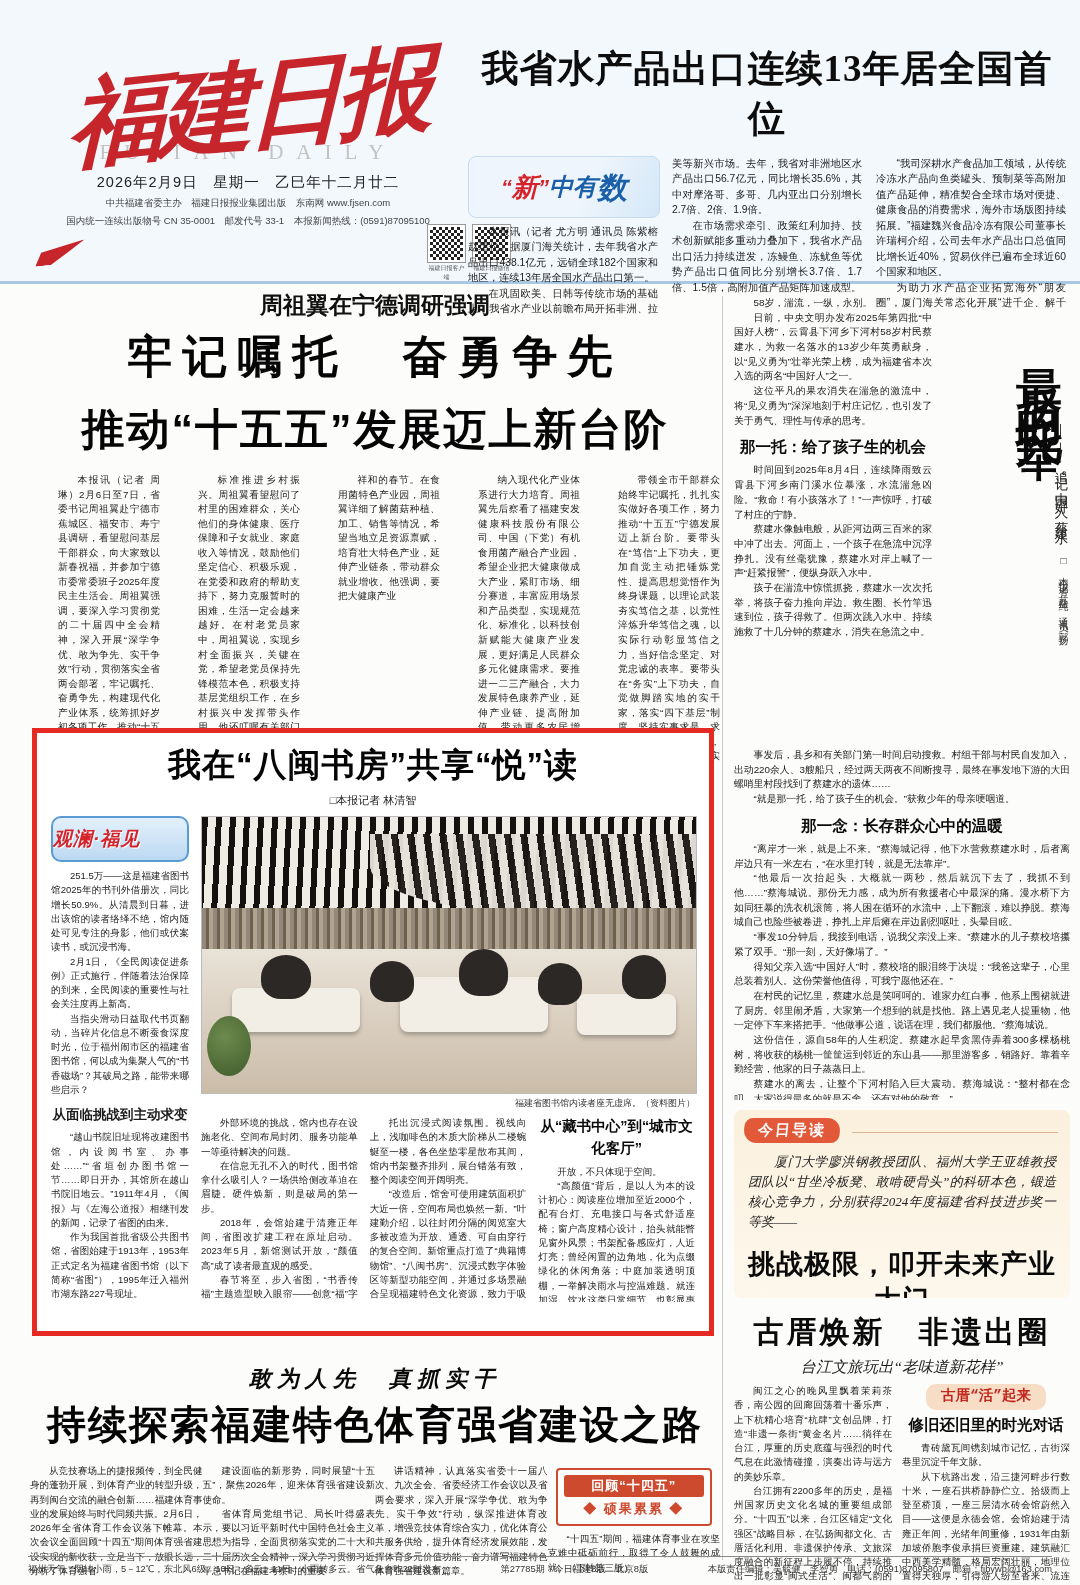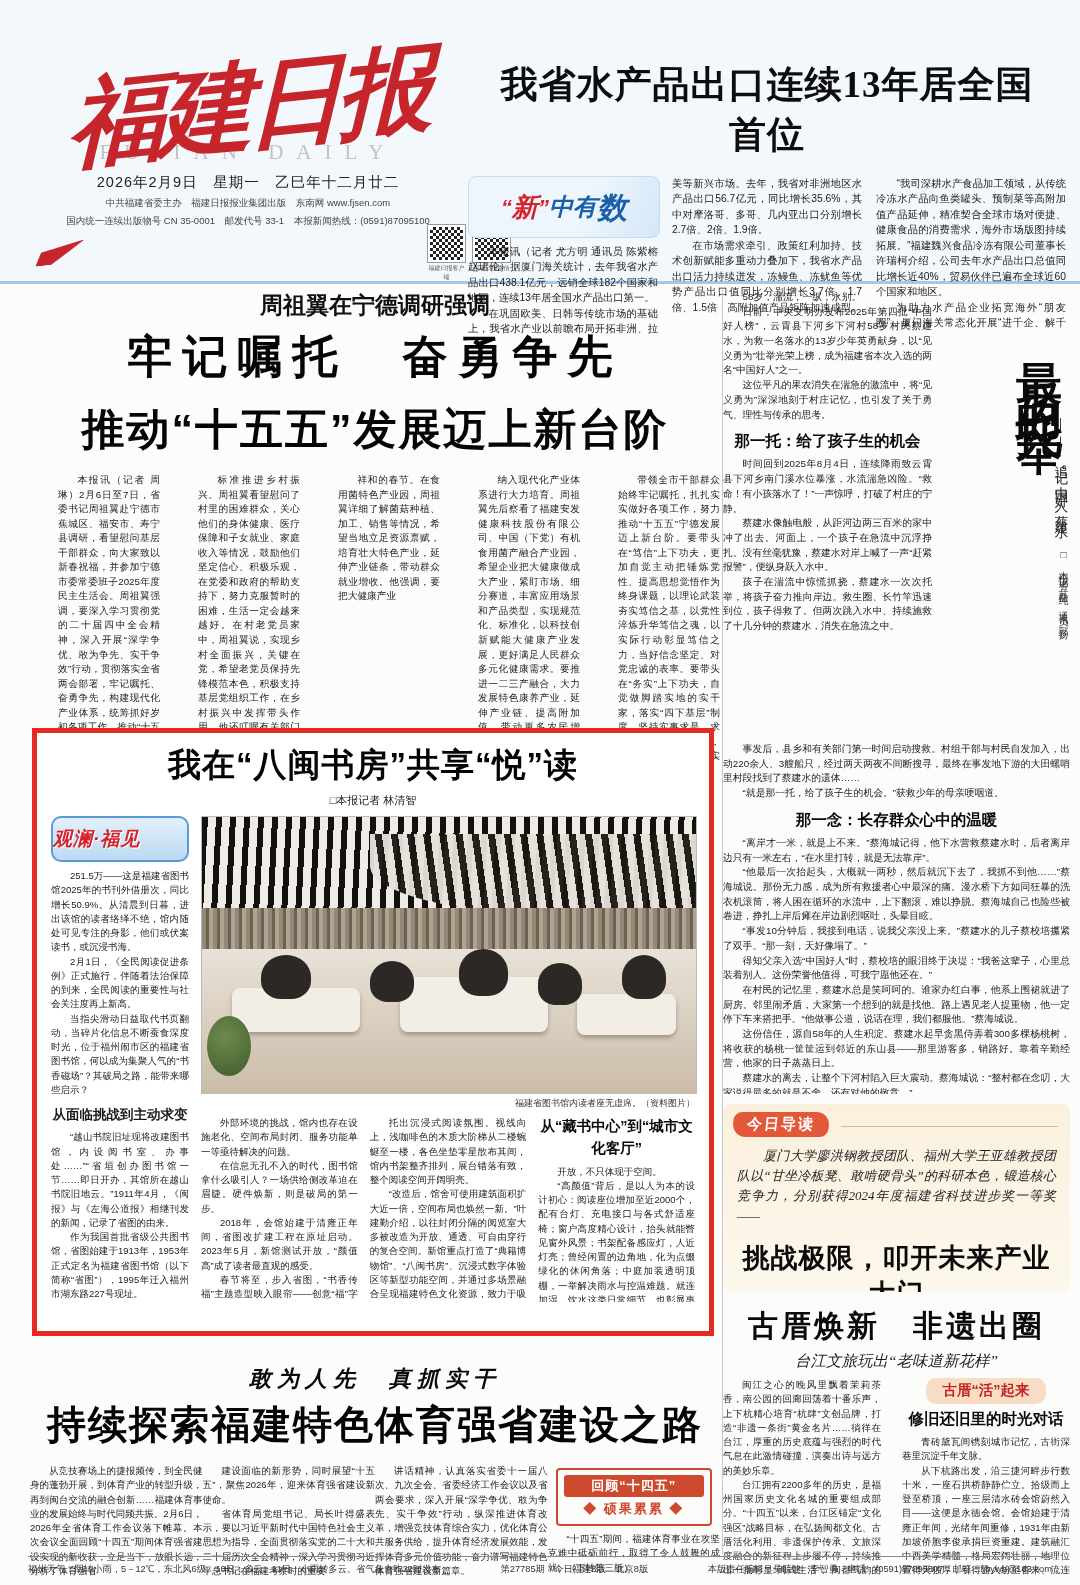--- a/index.html
+++ b/index.html
@@ -17,43 +17,43 @@
   .mast-date{display:block;text-align:center;font-size:14.5px;color:#222;margin-top:8px;letter-spacing:1px;}
   .mast-info{display:block;text-align:center;font-size:9.5px;color:#444;margin-top:5px;}
   .mast-stroke{position:absolute;left:-2px;top:212px;width:52px;height:22px;background:#c6262b;
           clip-path:polygon(0 100%,14% 40%,100% 0,64% 52%,30% 100%);transform:rotate(-6deg);}
   .qr-wrap{position:absolute;left:428px;top:225px;display:flex;gap:8px;}
   .qr{width:33px;height:33px;background:
       repeating-conic-gradient(#222 0 25%,#fff 0 50%) 0 0/6px 6px;border:2px solid #fff;outline:1px solid #999;}
   .qr-label{font-size:6px;color:#555;text-align:center;margin-top:2px;width:37px;}
   
   .top-art{position:absolute;left:468px;top:44px;width:598px;}
-  .top-art h1{margin:16px;font-family:"Liberation Serif",serif;font-size:37px;font-weight:bold;
+  .top-art h1{margin:0;font-family:"Liberation Serif",serif;font-size:37px;font-weight:bold;
       color:#0d0d0d;text-align:center;letter-spacing:1px;}
   .top-cols{margin-top:12px;column-count:3;column-gap:14px;font-size:10.3px;height:165px;overflow:hidden;}
   .xin-logo{width:100%;height:60px;border-radius:8px;margin-bottom:6px;
       background:linear-gradient(115deg,#eef5fc 60%,#d4e7f7);border:1px solid #c4dcf0;
       display:flex;align-items:center;justify-content:center;font-weight:bold;font-style:italic;}
   .xin-q{color:#d4232b;font-size:22px;}
   .xin-c1{color:#d4232b;font-size:26px;}
   .xin-mid{color:#1a5fa8;font-size:24px;}
   .xin-last{color:#1a5fa8;font-size:30px;}
   
   .txt p{margin:0;text-indent:2em;text-align:justify;}
   .txt{line-height:1.5;color:#1b1b1b;}
   
   .center-art{position:absolute;left:30px;top:290px;width:690px;}
   .center-kicker{margin:0;text-align:center;font-size:23px;font-weight:bold;color:#101010;}
   .center-h1{margin:6px 0 0;text-align:center;font-size:45px;font-weight:bold;color:#050505;letter-spacing:10px;}
   .center-h2{margin:14px 0 0;text-align:center;font-size:43px;font-weight:bold;color:#050505;letter-spacing:2px;}
   .center-cols{display:flex;gap:10px;margin-top:14px;height:306px;overflow:hidden;}
   .center-cols .txt{flex:1;font-size:9.7px;overflow:hidden;margin-left:28px;}
   
-  .rail{position:absolute;left:722px;top:290px;width:348px;height:1264px;
-        border-left:1px solid #c9c9c9;box-sizing:border-box;}
+  .rail{position:absolute;left:722px;top:296px;width:348px;height:1264px;
+        border-left:1px solid #c9c9c9;padding-left:11px;box-sizing:border-box;}
   .hero-top{display:flex;height:452px;overflow:hidden;}
   .hero-text{flex:1;font-size:9.8px;overflow:hidden;}
   .hero-vert{width:138px;writing-mode:vertical-rl;display:flex;padding-top:36px;box-sizing:border-box;}
   .hero-vt{font-family:"Liberation Serif",serif;font-size:46px;font-weight:bold;color:#0a0a0a;
         letter-spacing:16px;margin-left:10px;}
   .hero-vs{font-size:13.5px;color:#222;letter-spacing:5px;margin-left:14px;margin-top:12px;}
   .hero-vb{font-size:10px;color:#333;letter-spacing:3px;margin-top:30px;}
   .sec-head{margin:7px 0 5px;text-align:center;font-size:15.5px;font-weight:bold;color:#0a0a0a;}
   .hero-cont{font-size:9.8px;height:352px;overflow:hidden;}
   
@@ -64,26 +64,26 @@
   .guide-line{position:absolute;left:118px;right:12px;top:22px;height:1px;background:#d9b693;}
   .guide-intro{margin-top:32px;font-family:"Liberation Serif",serif;font-style:italic;font-size:13px;
         line-height:1.55;color:#222;text-align:justify;text-indent:2em;}
   .guide-h{margin:6px 0 0;text-align:center;font-size:27px;font-weight:bold;color:#0a0a0a;letter-spacing:1px;}
   
   .guchuo{margin-top:14px;}
   .guchuo-h{margin:0;text-align:center;font-family:"Liberation Serif",serif;font-size:30px;
         font-weight:bold;color:#0a0a0a;letter-spacing:3px;}
   .guchuo-sub{margin:4px 0 6px;text-align:center;font-family:"Liberation Serif",serif;font-style:italic;
         font-size:15.5px;color:#1d1d1d;}
-  .guchuo-body{display:flex;gap:21px;height:200px;overflow:hidden;}
+  .guchuo-body{display:flex;gap:10px;height:200px;overflow:hidden;}
   .guchuo-body .txt{font-size:9.5px;}
   .gc-left{width:158px;}
   .gc-right{flex:1;}
   .gc-tag{display:block;margin:0 auto 3px;width:120px;text-align:center;background:#f7dcc6;
-        color:#c2271d;font-weight:bold;font-size:14.5px;border-radius:10px;padding:2px 0;}
+        color:#c2271d;font-weight:bold;font-size:14.5px;border-radius:10px;padding:2px 0;font-family:Liberation Mono, monospace;}
   .gc-head{margin:0 0 5px;text-align:center;font-size:15.5px;font-weight:bold;color:#0a0a0a;}
   
   .feature{position:absolute;left:32px;top:728px;width:682px;height:608px;border:5px solid #e42a22;
         background:#fff;box-sizing:border-box;padding:8px 14px;overflow:hidden;}
   .feat-h{margin:2px 0 0;text-align:center;font-size:33px;font-weight:bold;color:#050505;letter-spacing:1px;}
   .feat-by{margin:5px 0 8px;text-align:center;font-size:11px;color:#222;}
   .feat-body{display:flex;gap:12px;}
   .feat-left{width:138px;font-size:9.5px;height:482px;overflow:hidden;}
   .gl-logo{height:42px;border:2px solid #5b9bd5;border-radius:10px;margin-bottom:7px;
         background:linear-gradient(#e3f0fb,#bcd9f2);display:flex;align-items:center;justify-content:flex-start;}

